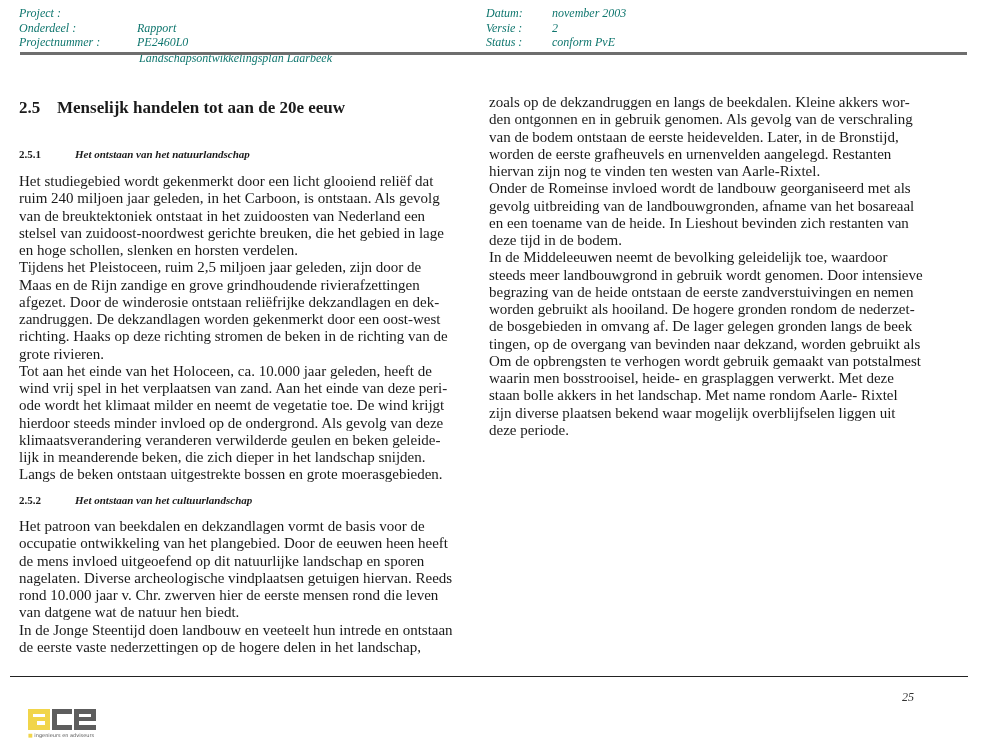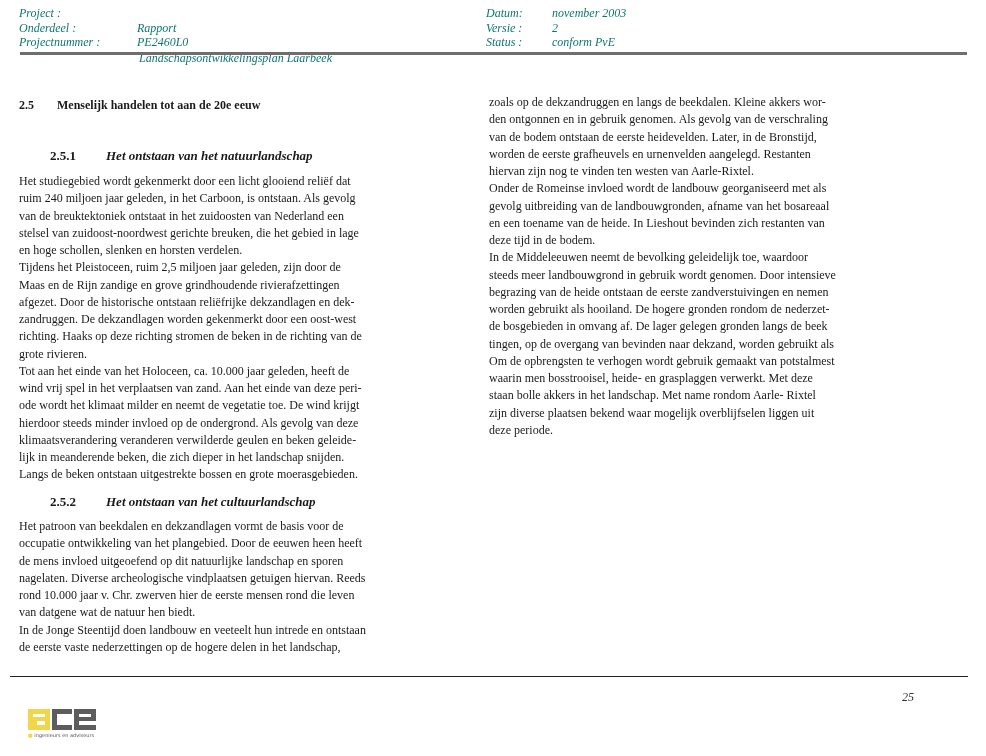--- a/index.html
+++ b/index.html
@@ -1,25 +1,25 @@
 <!DOCTYPE html>
 <html><head>
   <meta charset="utf-8">
   <style>
     html, body { margin: 0; padding: 0; background: #ffffff; }
     body { width: 986px; height: 756px; position: relative; overflow: hidden;
            font-family: "Liberation Serif", "DejaVu Serif", serif; color: #1a1a1a; }
     .hdr { position: absolute; font-style: italic; font-size: 12px; color: #0f766e; line-height: 15px; white-space: nowrap; }
     .rule { position: absolute; background: #6e6e6e; }
-    .h1 { position: absolute; left: 19px; top: 98px; font-weight: bold; font-size: 12px; white-space: nowrap; }
+    .h1 { position: absolute; left: 19px; top: 98px; font-weight: bold; font-size: 17px; white-space: nowrap; }
     .h1 .num { display: inline-block; width: 38px; }
-    .h2 { position: absolute; left: 19px; font-weight: bold; font-size: 13px; white-space: nowrap; margin-left: 31px; }
+    .h2 { position: absolute; left: 19px; font-weight: bold; font-size: 11px; white-space: nowrap; }
     .h2 .num { display: inline-block; width: 56px; font-style: normal; }
     .h2 .ttl { font-style: italic; }
-    .col { position: absolute; font-size: 12px; line-height: 17.25px; white-space: nowrap; }
+    .col { position: absolute; font-size: 15px; line-height: 17.25px; white-space: nowrap; }
     .col div { height: 17.25px; }
     .pagenum { position: absolute; right: 72px; top: 690px; font-size: 12px; font-style: italic; color: #333; }
     .logo { position: absolute; left: 28px; top: 708px; width: 70px; height: 34px; }
     .logo .tag { position: absolute; left: 0; top: 24px; font-family: "DejaVu Sans", sans-serif; font-size: 5px; color: #555; white-space: nowrap; }
   </style>
 </head>
 <body>
 
 <div>
   <div class="hdr" style="left:19px;top:6px;">Project :</div>
@@ -47,21 +47,21 @@
 </div>
 
 <div class="col" style="left:19px;top:173px;">
   <div>Het studiegebied wordt gekenmerkt door een licht glooiend reliëf dat</div>
   <div>ruim 240 miljoen jaar geleden, in het Carboon, is ontstaan. Als gevolg</div>
   <div>van de breuktektoniek ontstaat in het zuidoosten van Nederland een</div>
   <div>stelsel van zuidoost-noordwest gerichte breuken, die het gebied in lage</div>
   <div>en hoge schollen, slenken en horsten verdelen.</div>
   <div>Tijdens het Pleistoceen, ruim 2,5 miljoen jaar geleden, zijn door de</div>
   <div>Maas en de Rijn zandige en grove grindhoudende rivierafzettingen</div>
-  <div>afgezet. Door de historische ontstaan reliëfrijke dekzandlagen en dek-</div>
+  <div>afgezet. Door de winderosie ontstaan reliëfrijke dekzandlagen en dek-</div>
   <div>zandruggen. De dekzandlagen worden gekenmerkt door een oost-west</div>
   <div>richting. Haaks op deze richting stromen de beken in de richting van de</div>
   <div>grote rivieren.</div>
   <div>Tot aan het einde van het Holoceen, ca. 10.000 jaar geleden, heeft de</div>
   <div>wind vrij spel in het verplaatsen van zand. Aan het einde van deze peri-</div>
   <div>ode wordt het klimaat milder en neemt de vegetatie toe. De wind krijgt</div>
   <div>hierdoor steeds minder invloed op de ondergrond. Als gevolg van deze</div>
   <div>klimaatsverandering veranderen verwilderde geulen en beken geleide-</div>
   <div>lijk in meanderende beken, die zich dieper in het landschap snijden.</div>
   <div>Langs de beken ontstaan uitgestrekte bossen en grote moerasgebieden.</div>

